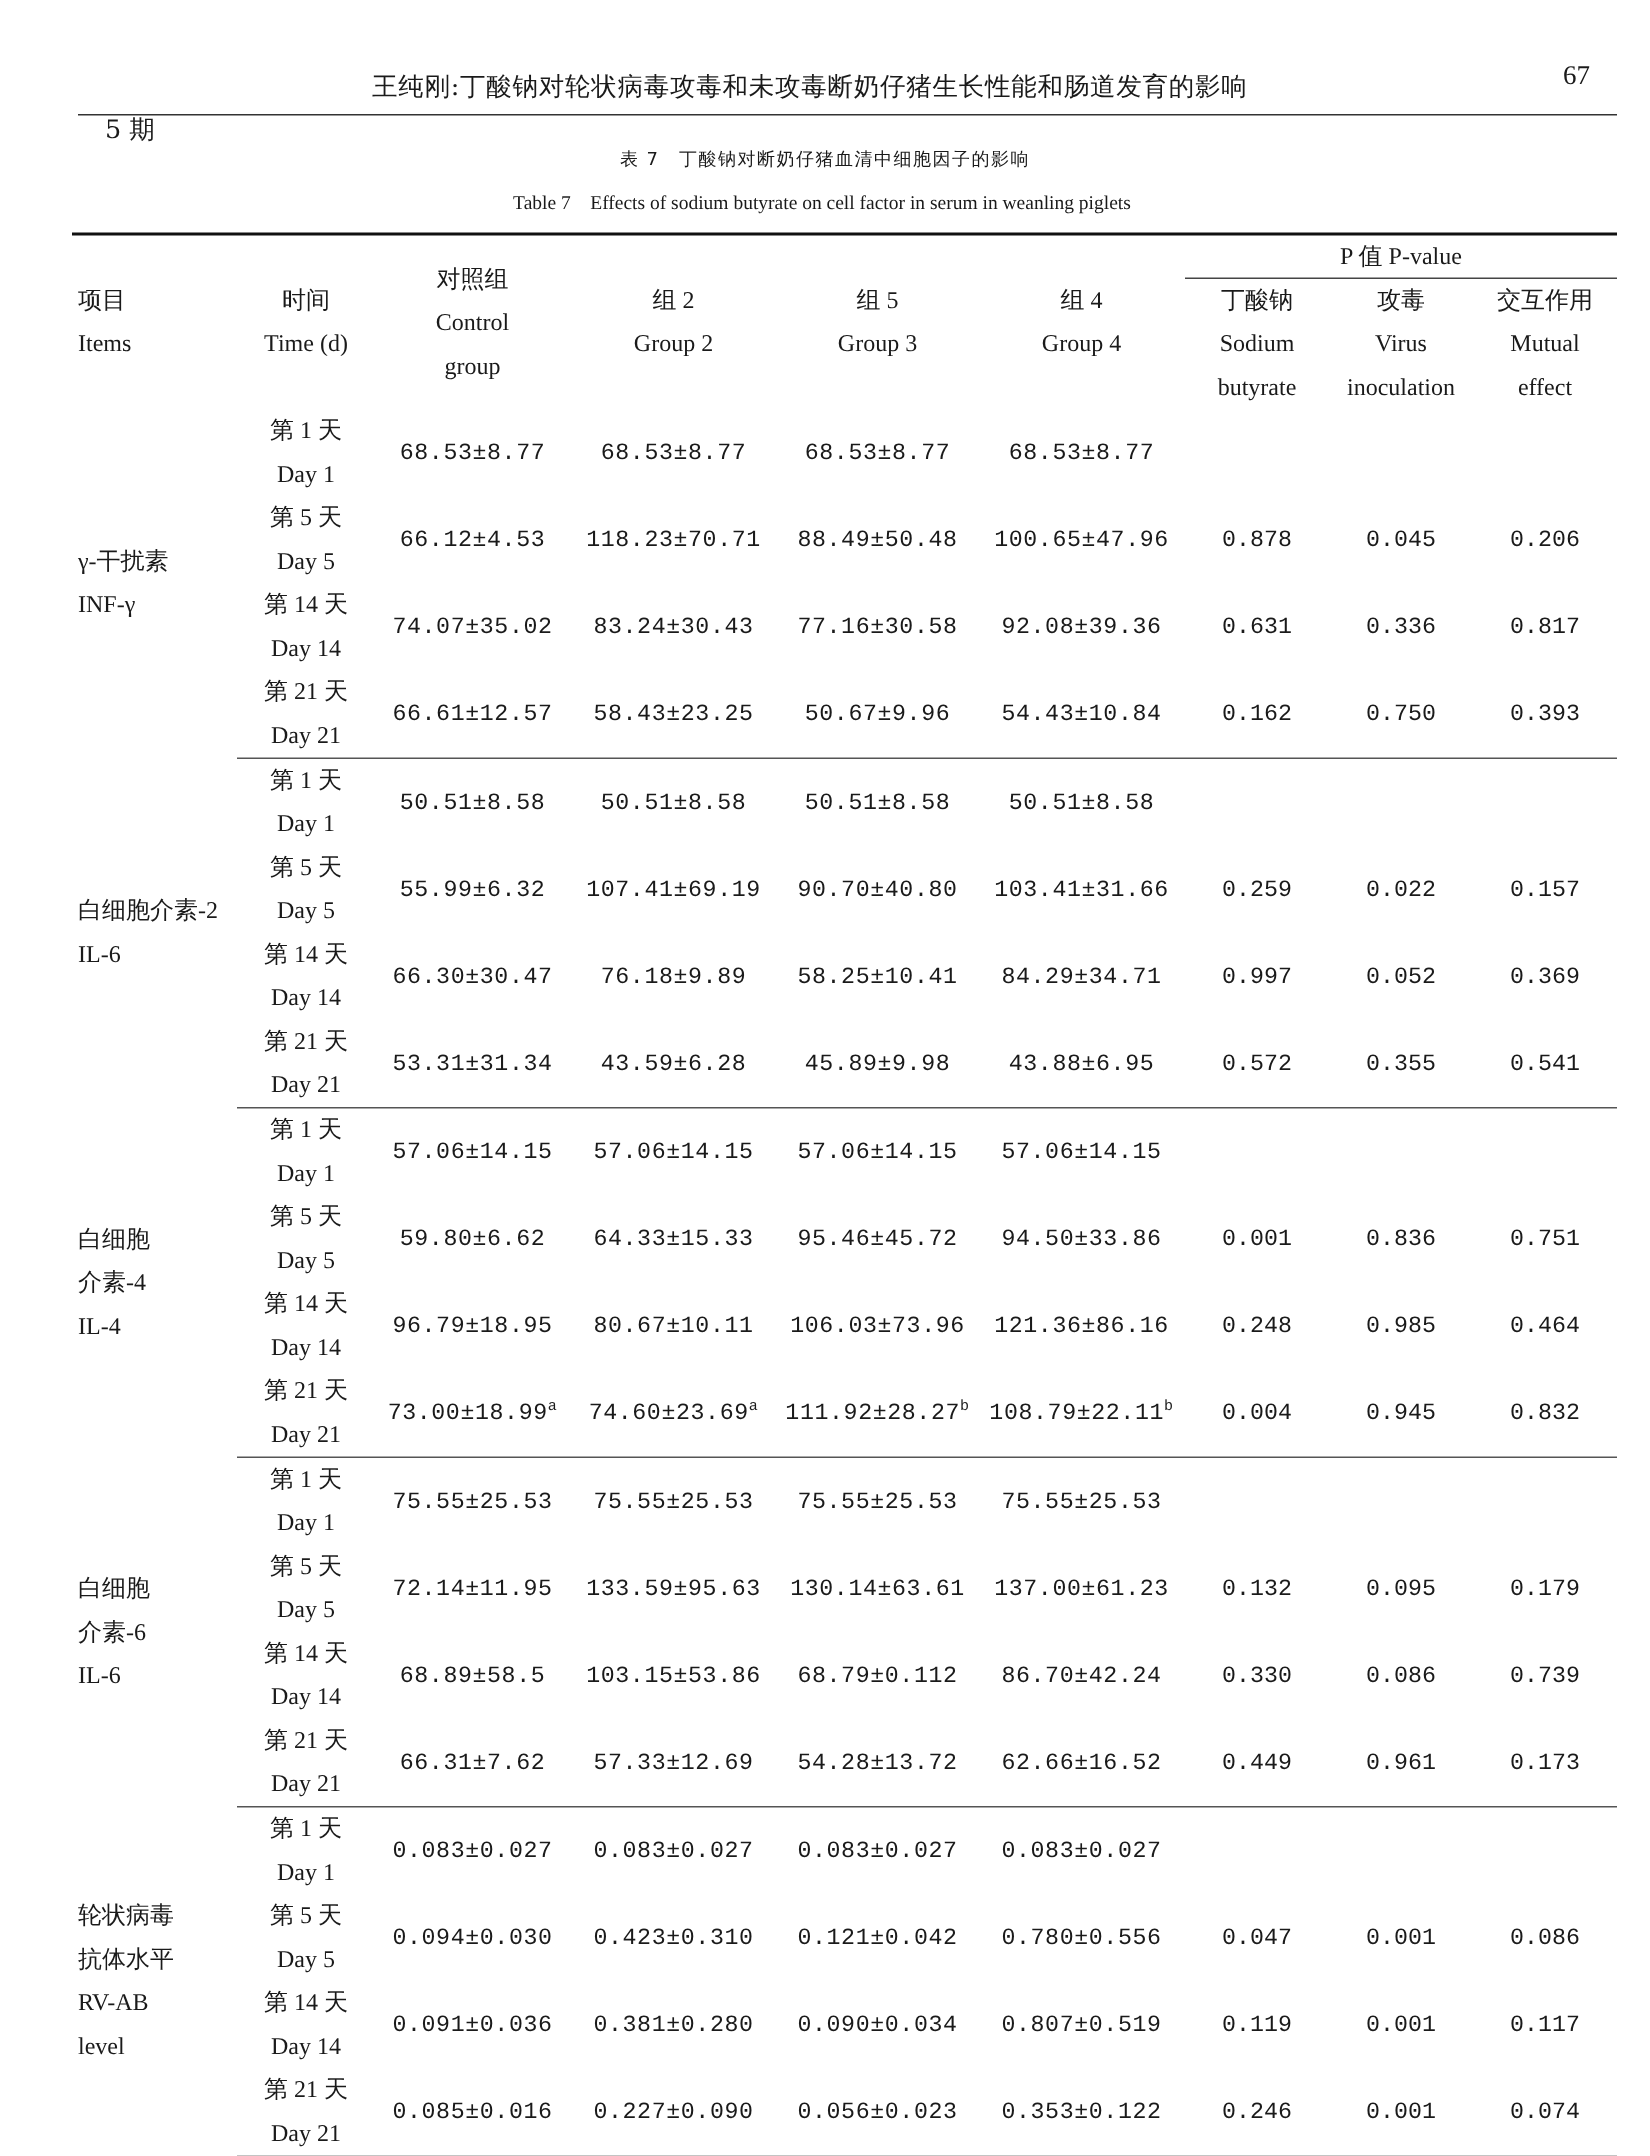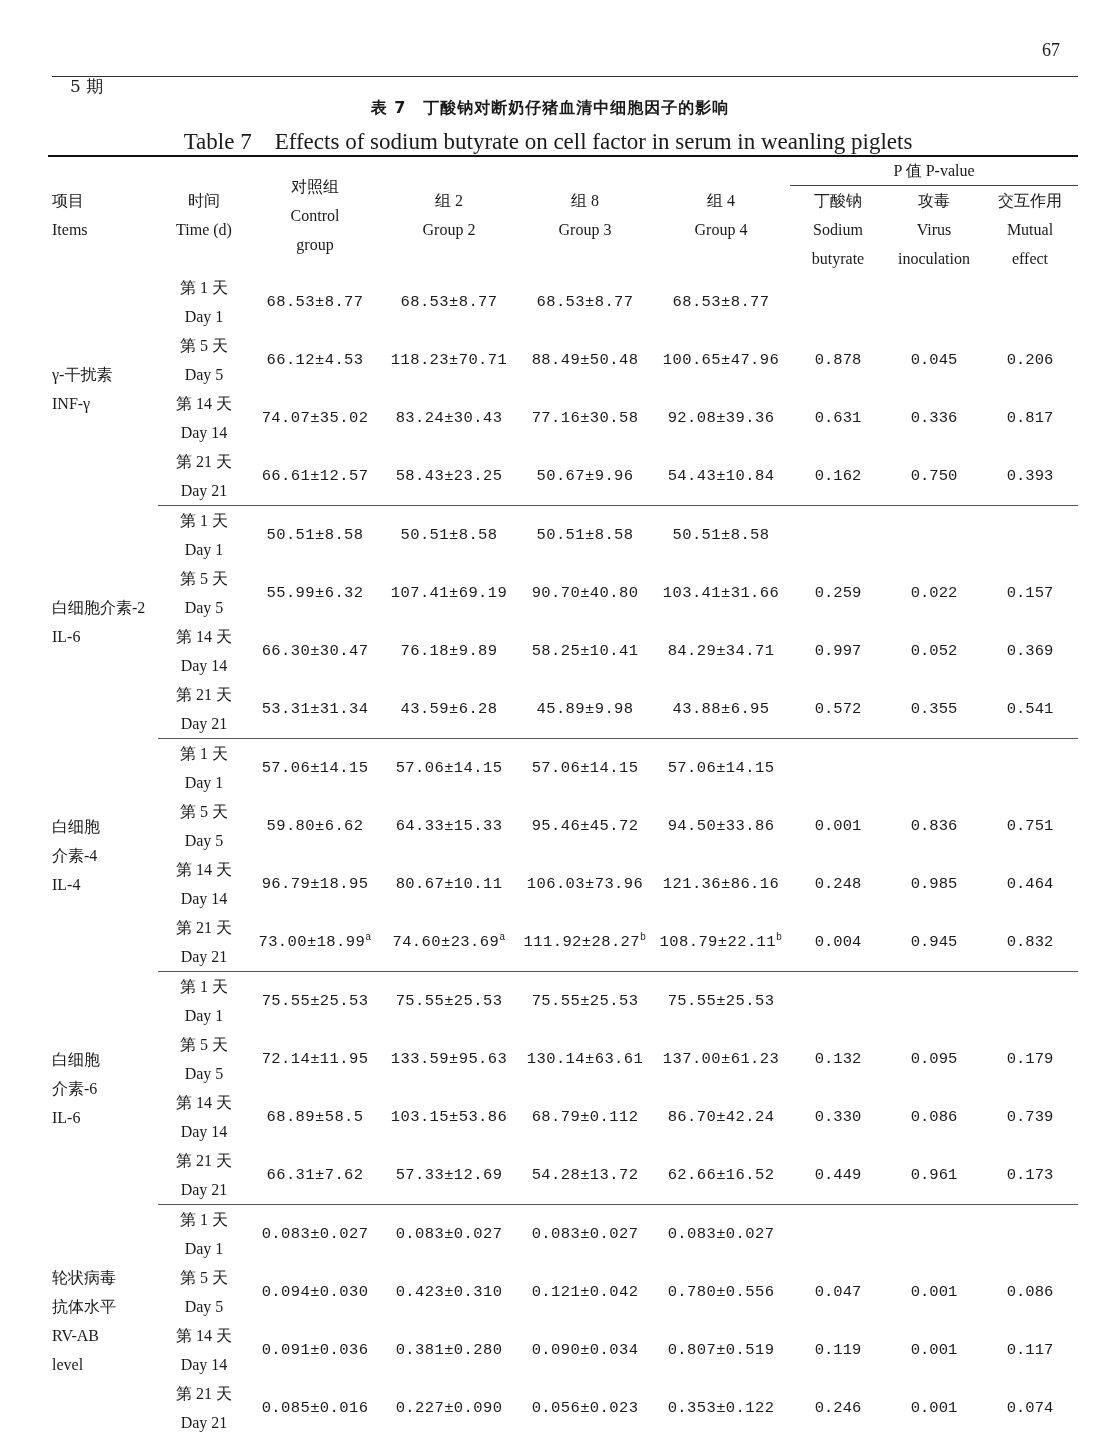--- a/index.html
+++ b/index.html
@@ -9,25 +9,25 @@
   }
   .running-head {
     position: absolute; left: 52px; top: 38px; width: 1026px; height: 38px;
     border-bottom: 1.5px solid #333;
   }
   .rh-issue { position: absolute; left: 18px; top: 8px; font-size: 17px; margin-top: 29px; }
   .rh-title { position: absolute; left: 196px; top: 8px; font-size: 17px; letter-spacing: 0.5px; }
   .rh-page { position: absolute; right: 18px; top: 2px; font-size: 18px; font-family: "Liberation Serif", serif; }
   .caption-cn {
     position: absolute; left: 0; width: 1100px; top: 98px; text-align: center;
-    font-size: 16px; font-weight: bold; font-family: "DejaVu Sans", sans-serif; letter-spacing: 1px;
+    font-size: 12px; font-weight: normal; font-family: "DejaVu Sans", sans-serif; letter-spacing: 1px;
   }
   .caption-en {
     position: absolute; left: 0; width: 1096px; top: 126px; text-align: center;
-    font-size: 23px; font-family: "Liberation Serif", serif;
+    font-size: 13px; font-family: "Liberation Serif", serif;
   }
   table.data {
     position: absolute; left: 48px; top: 155px; width: 1030px;
     border-collapse: collapse; font-family: "Liberation Serif", serif; font-size: 16px;
   }
   table.data td, table.data th { padding: 0; text-align: center; vertical-align: middle; font-weight: normal; }
   thead tr.h1 th { border-top: 2.5px solid #111; height: 28px; }
   thead tr.h2 th { height: 29px; }
   .pval-head { border-bottom: 1px solid #444 !important; }
   .hdr-cell { line-height: 29px; }
@@ -38,20 +38,21 @@
   .val { font-family: "Liberation Mono", monospace; font-size: 15.5px; letter-spacing: 0.4px; white-space: nowrap; }
   .pv { font-family: "Liberation Mono", monospace; font-size: 15.5px; }
   sup { font-size: 10px; }
   td.row-h { height: 57.6px; }
 </style>
 </head>
 <body>
 
 <div class="running-head">
   <span class="rh-issue">5 期</span>
+  <span class="rh-title">王纯刚:丁酸钠对轮状病毒攻毒和未攻毒断奶仔猪生长性能和肠道发育的影响</span>
   <span class="rh-page">67</span>
 </div>
 
 <div class="caption-cn">表 7　丁酸钠对断奶仔猪血清中细胞因子的影响</div>
 <div class="caption-en">Table 7　Effects of sodium butyrate on cell factor in serum in weanling piglets</div>
 
 <table class="data">
   <colgroup>
     <col style="width:110px">
       <col style="width:92px">
@@ -76,21 +77,21 @@
       <th rowspan="3" class="hdr-cell">
         <div>对照组</div>
           <div>Control</div>
           <div>group</div>
       </th>
       <th rowspan="3" class="hdr-cell">
         <div>组 2</div>
           <div>Group 2</div>
       </th>
       <th rowspan="3" class="hdr-cell">
-        <div>组 8</div>
+        <div>组 5</div>
           <div>Group 3</div>
       </th>
       <th rowspan="3" class="hdr-cell">
         <div>组 4</div>
           <div>Group 4</div>
       </th>
       <th colspan="3" class="pval-head" style="font-style:normal">P 值 P-value</th>
     </tr>
     <tr class="h2">
       <th rowspan="2" class="hdr-cell">

